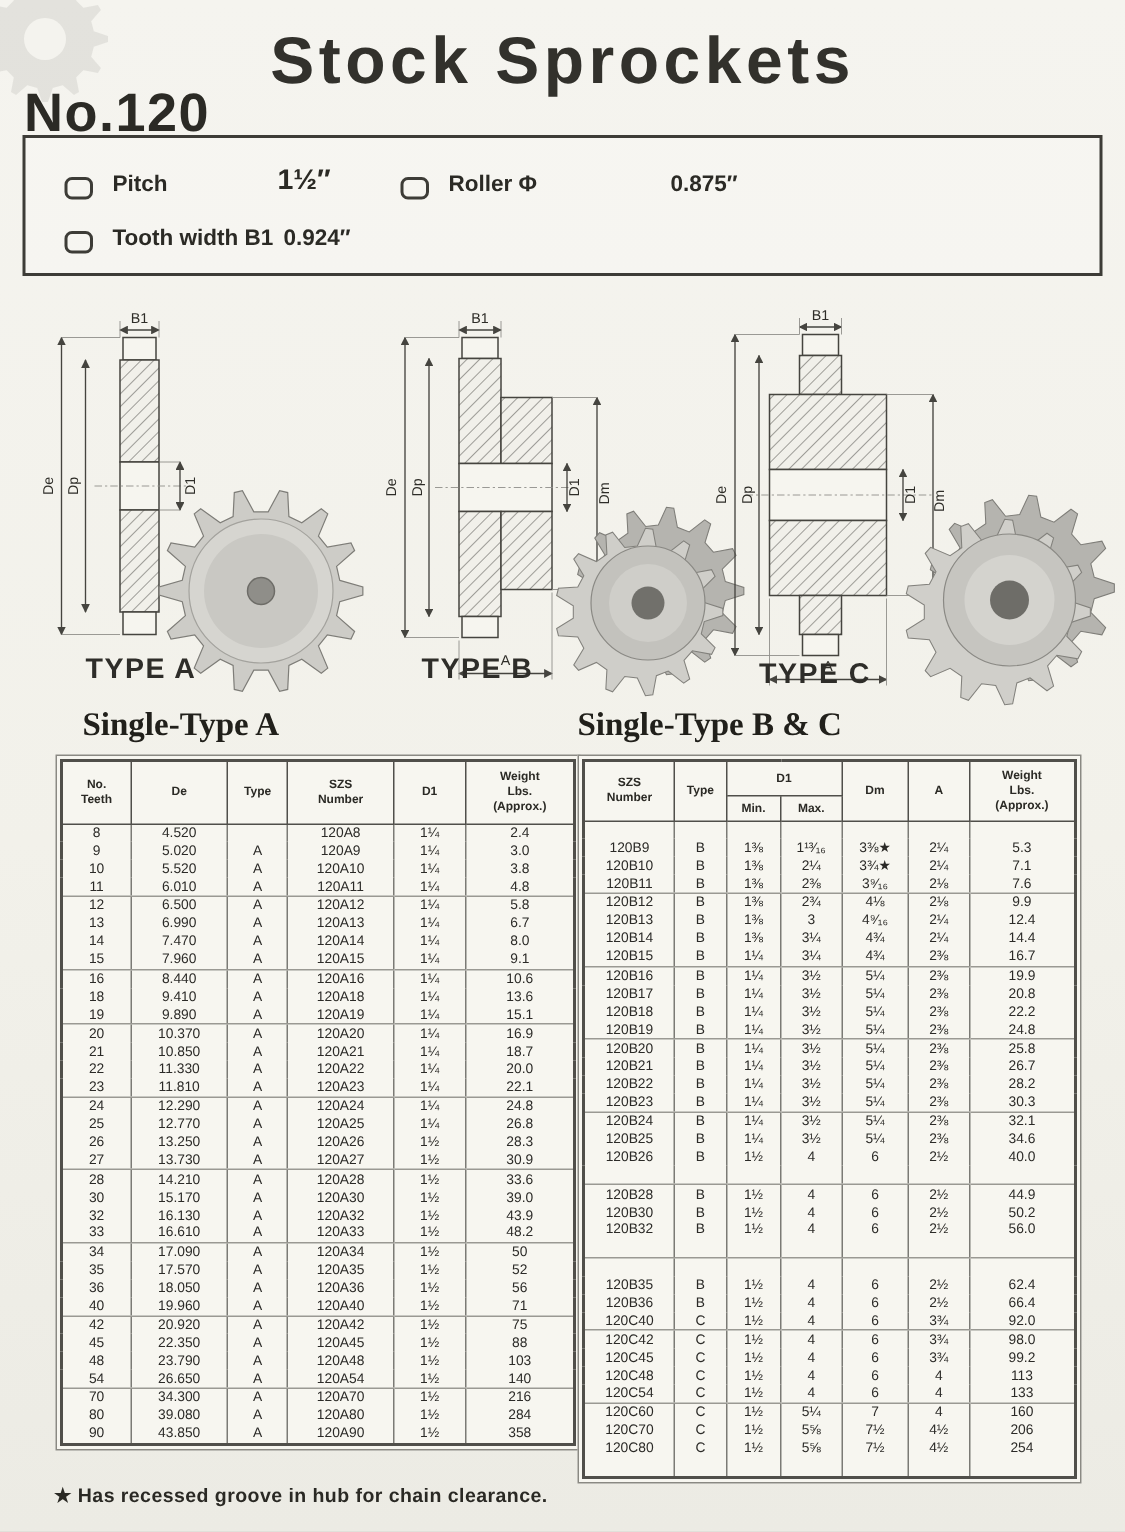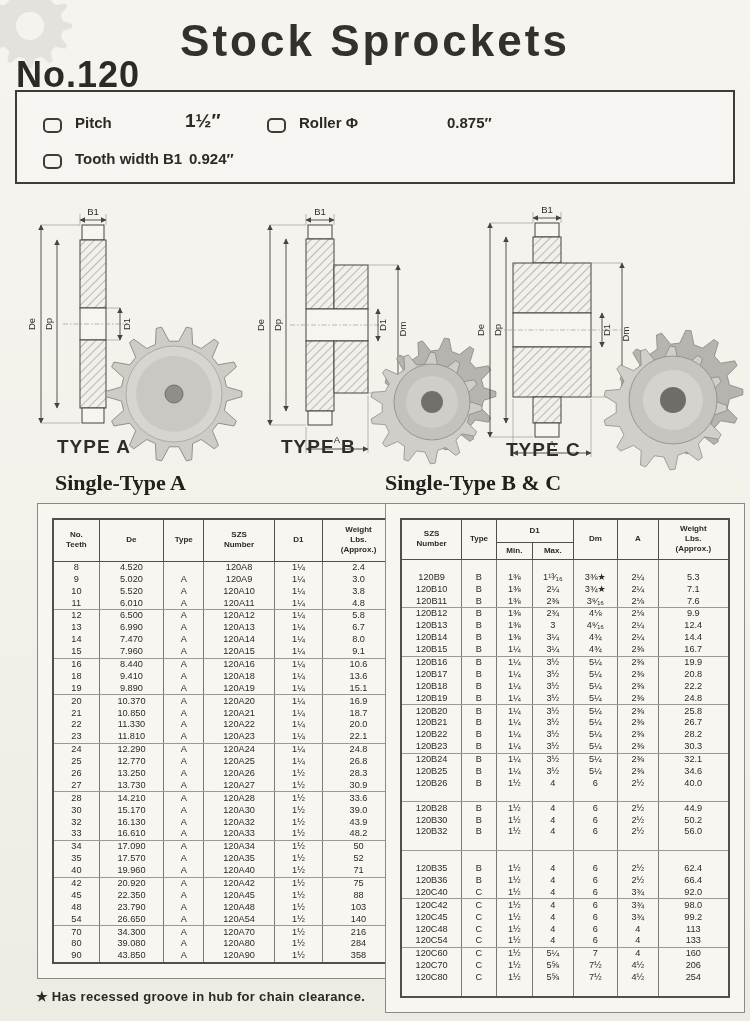--- a/index.html
+++ b/index.html
@@ -25,21 +25,21 @@
   .dl{font-size:9.5px;fill:#2e2d28;text-anchor:middle;font-family:"Liberation Sans",sans-serif;}
   .dim{stroke:#45443f;stroke-width:.9;marker-start:url(#ar);marker-end:url(#ar);}
   .ext{stroke:#908f8a;stroke-width:.6;}
   .cl{stroke:#908f8a;stroke-width:.6;stroke-dasharray:5 2 1.5 2;}
   .face{fill:#f6f5ef;stroke:#45443f;stroke-width:1;}
   .hat{fill:url(#hatch);stroke:#45443f;stroke-width:1;}
   .type-caption{position:absolute;font-size:19px;font-weight:bold;color:#2e2d29;letter-spacing:1px;}
 
   
   .sec-title{position:absolute;font-family:"Liberation Serif",serif;font-weight:bold;font-size:22px;color:#21201b;}
-  .tblwrap{position:absolute;top:503px;background:#f7f6f0;border:1px solid #8a8983;padding:14px;}
+  .tblwrap{position:absolute;top:503px;background:#f7f6f0;border:1px solid #8a8983;padding:2px;}
   #tA{left:37px;width:344px;} #tB{left:385px;width:330px;}
   table{border-collapse:collapse;width:100%;border:2px solid #504f4a;table-layout:fixed;}
   th{font-size:8px;font-weight:bold;text-align:center;white-space:pre-line;border:1px solid #504f4a;padding:1px 0;line-height:1.25;color:#2b2a25;}
   #tA thead tr{height:42px;}
   #tB thead tr.h1{height:23px;} #tB thead tr.h2{height:17px;}
   td{font-size:9.2px;text-align:center;height:11.9px;padding:0;border-left:1px solid #7b7a75;line-height:1;color:#2b2a27;overflow:hidden;}
   td:first-child{border-left:none;}
   tr.gsep td{border-bottom:1px solid #9a9993;}
   .footnote{position:absolute;left:36px;top:989px;font-size:13px;font-weight:bold;color:#2a2924;letter-spacing:.3px;}
 </style>
@@ -412,20 +412,28 @@
             <td>50</td>
           </tr>
           <tr>
             <td>35</td>
             <td>17.570</td>
             <td>A</td>
             <td>120A35</td>
             <td>1½</td>
             <td>52</td>
           </tr>
+          <tr>
+            <td>36</td>
+            <td>18.050</td>
+            <td>A</td>
+            <td>120A36</td>
+            <td>1½</td>
+            <td>56</td>
+          </tr>
           <tr class="gsep">
             <td>40</td>
             <td>19.960</td>
             <td>A</td>
             <td>120A40</td>
             <td>1½</td>
             <td>71</td>
           </tr>
           <tr>
             <td>42</td>

